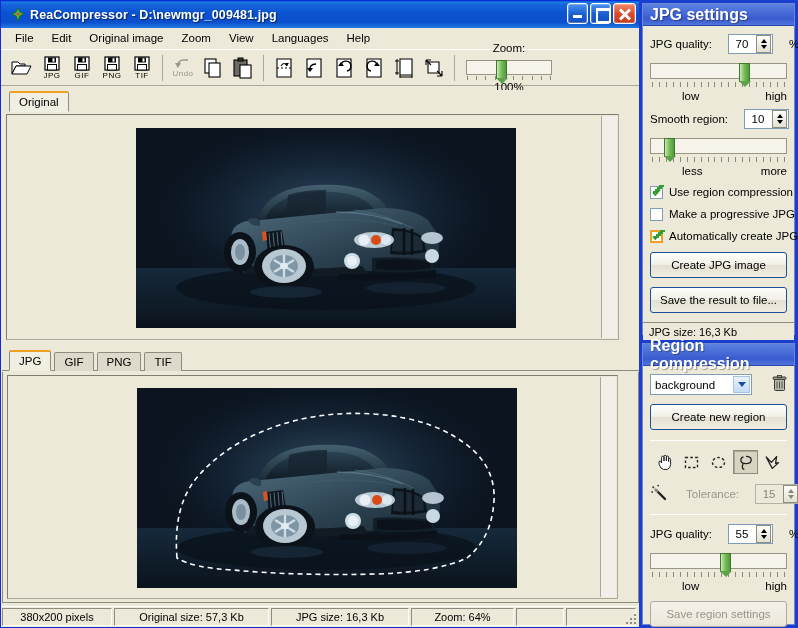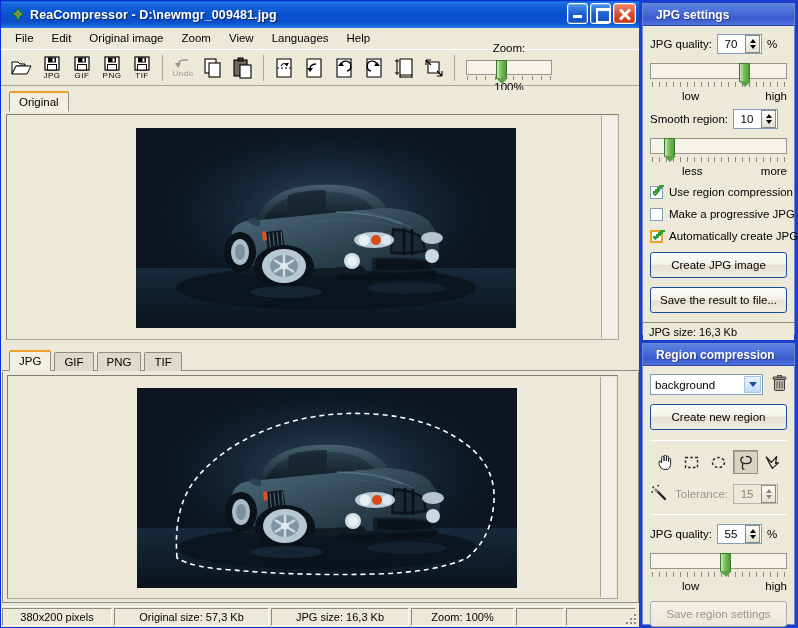--- a/index.html
+++ b/index.html
@@ -225,28 +225,28 @@
     background:#1a3fd0;
   }
   .panel {
     position:absolute; left:3px; width:153px;
     background:#ece9d8;
     border:1px solid #6e86d4;
   }
   .panel-header {
     height:22px;
     background: linear-gradient(to bottom,#5c83e0 0%,#4a6fd8 35%,#3a5bce 70%,#4f74dc 100%);
-    color:#fff; font-weight:bold; font-size:12px;
-    display:flex; align-items:center; padding-left:13px;
+    color:#fff; font-weight:bold; font-size:16px;
+    display:flex; align-items:center; padding-left:7px;
     text-shadow: 1px 1px 1px rgba(0,0,0,.35);
     border-bottom:1px solid #2b45a8;
   }
   .panel-body { padding: 8px 7px 7px 7px; }
 
-  .row { display:flex; align-items:center; gap:5px; }
+  .row { display:flex; align-items:center; gap:16px; }
   .lbl { font-size:11.5px; color:#000; white-space:nowrap; }
   .lbl.disabled { color:#9a958a; }
 
   .spin-wrap {
     display:flex; align-items:center;
     border:1px solid #7f9db9; background:#fff;
     height:20px;
   }
   .spin-wrap.disabled { background:#ece9d8; border-color:#b3b3a8; }
   .spin-val {
@@ -701,21 +701,21 @@
           </svg>
         </div>
         <div class="pane-scroll-v"></div>
       </div>
     </div>
 
     <div id="statusbar">
       <div class="status-cell" style="width:110px">380x200 pixels</div>
       <div class="status-cell" style="width:155px">Original size: 57,3 Kb</div>
       <div class="status-cell" style="width:138px">JPG size: 16,3 Kb</div>
-      <div class="status-cell" style="width:103px">Zoom: 100%</div>
+      <div class="status-cell" style="width:103px">Zoom: 64%</div>
       <div class="status-cell" style="flex:1"></div>
       <div class="status-cell" style="width:70px"></div>
       <div id="grip">
         <i style="right:0;bottom:0"></i>
           <i style="right:4px;bottom:0"></i>
           <i style="right:8px;bottom:0"></i>
         <i style="right:0;bottom:4px"></i>
           <i style="right:4px;bottom:4px"></i>
         <i style="right:0;bottom:8px"></i>
       </div>

